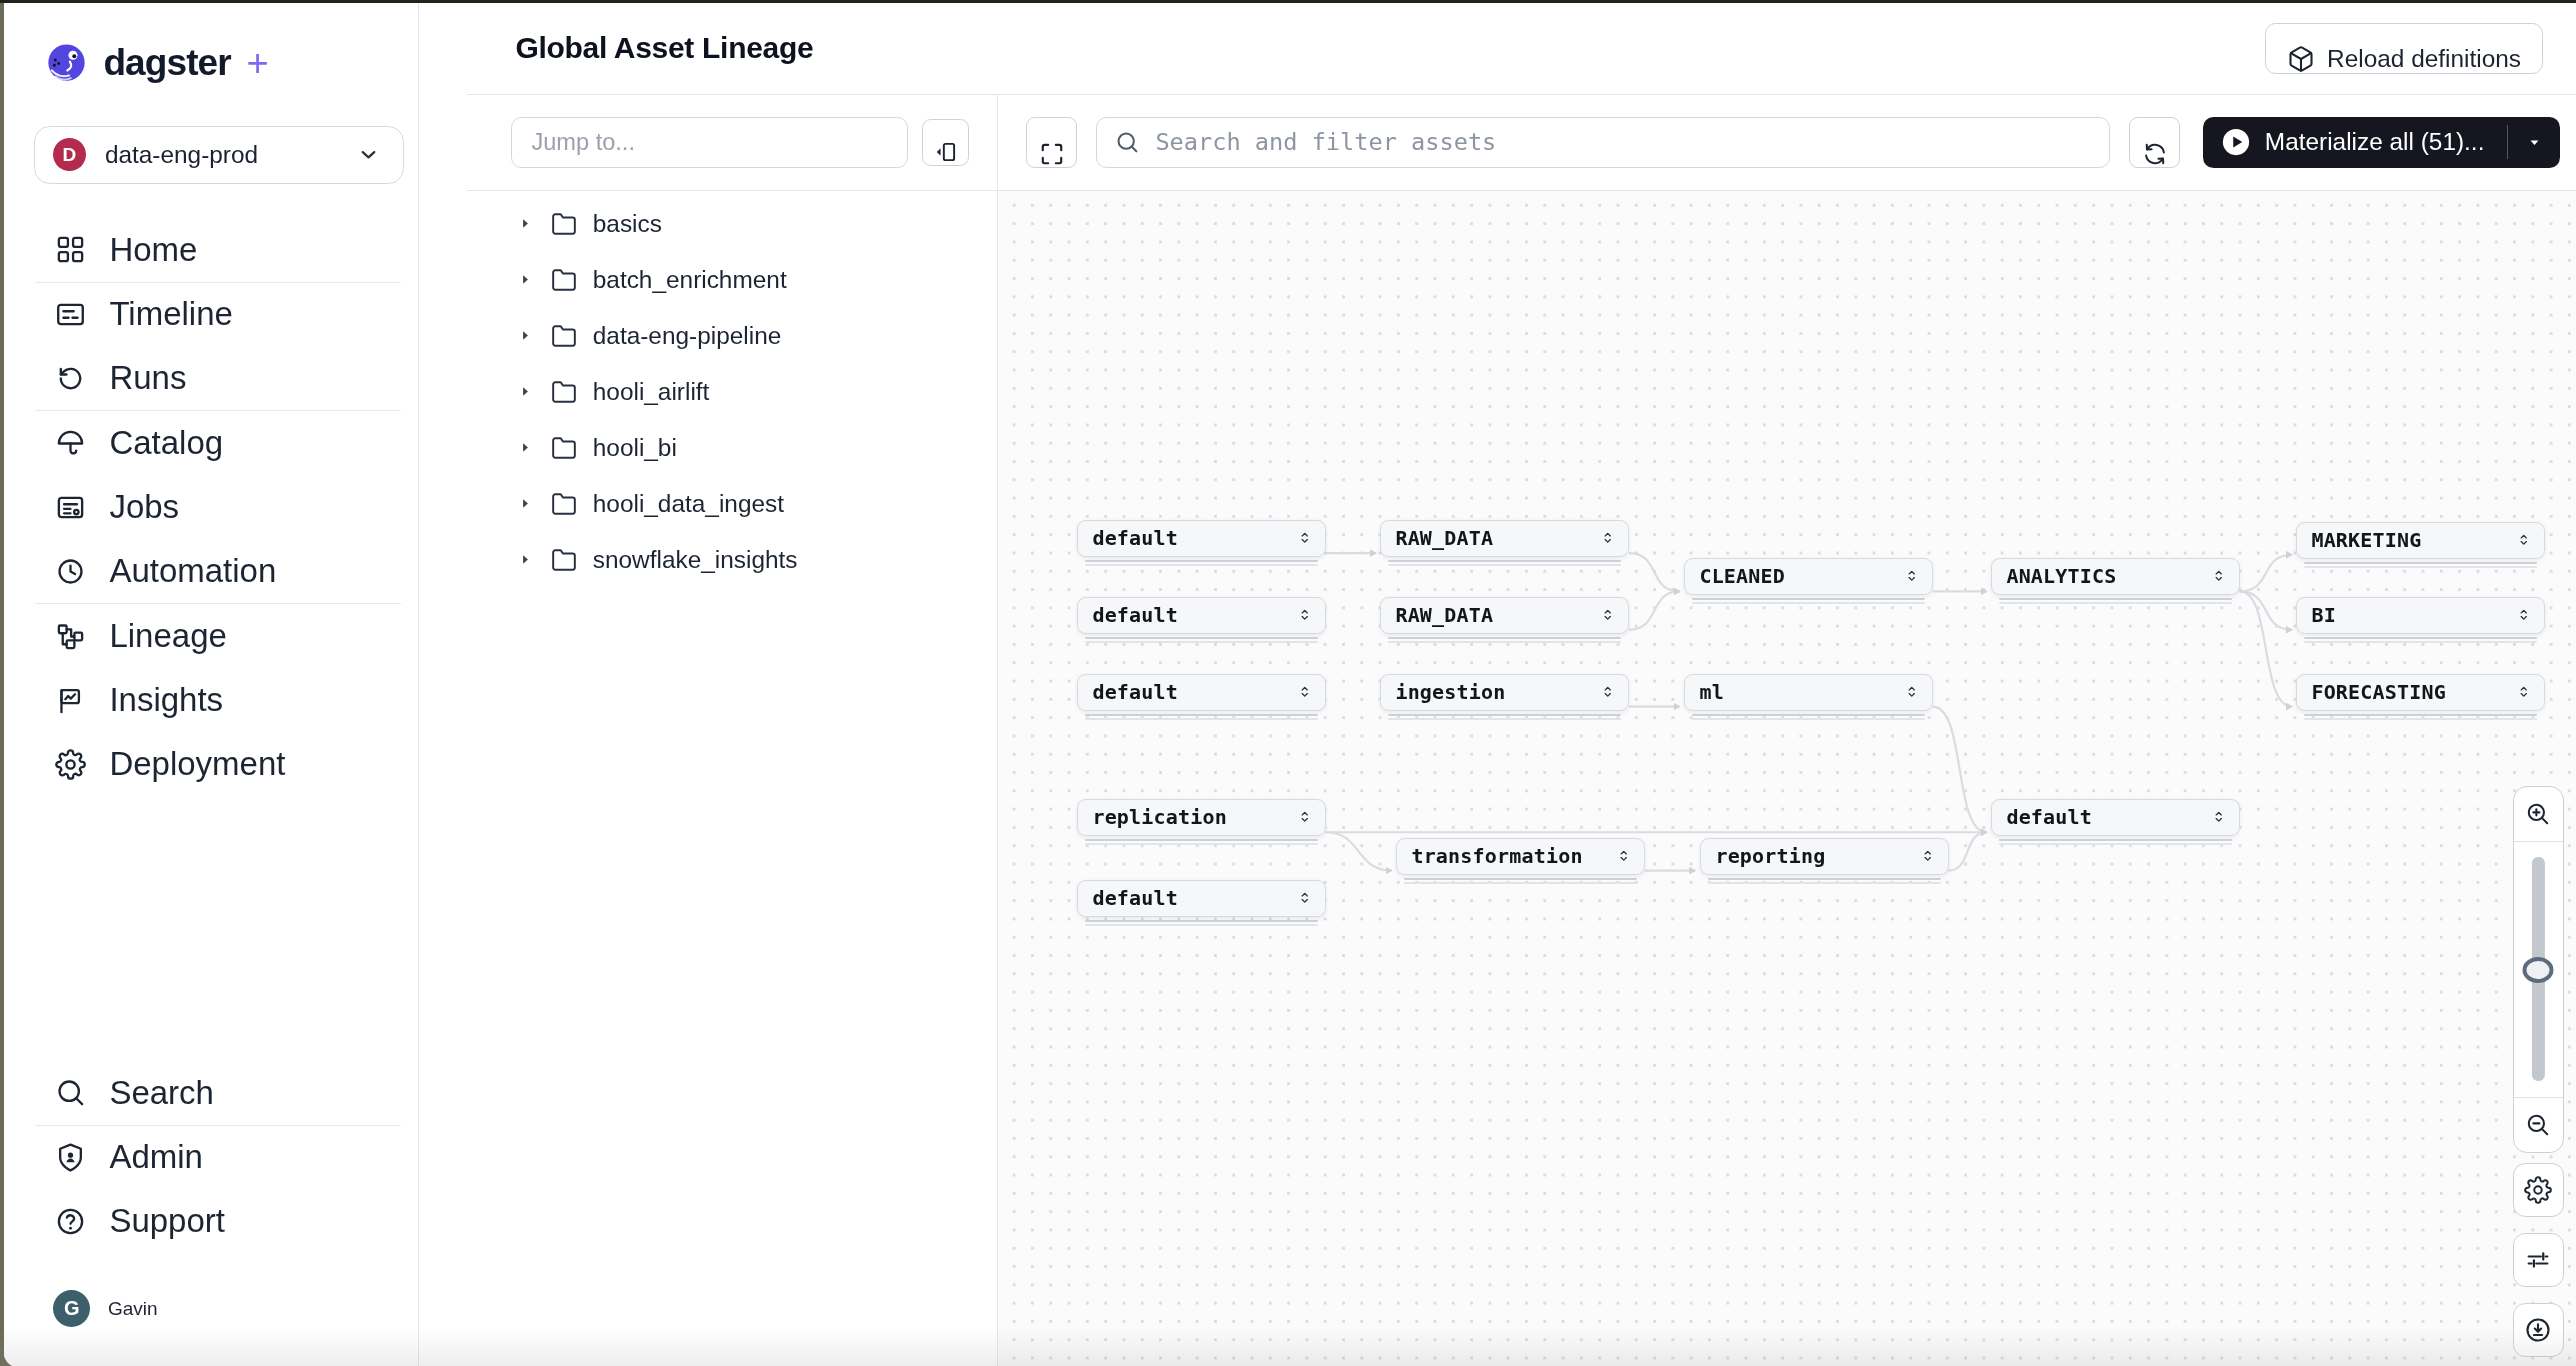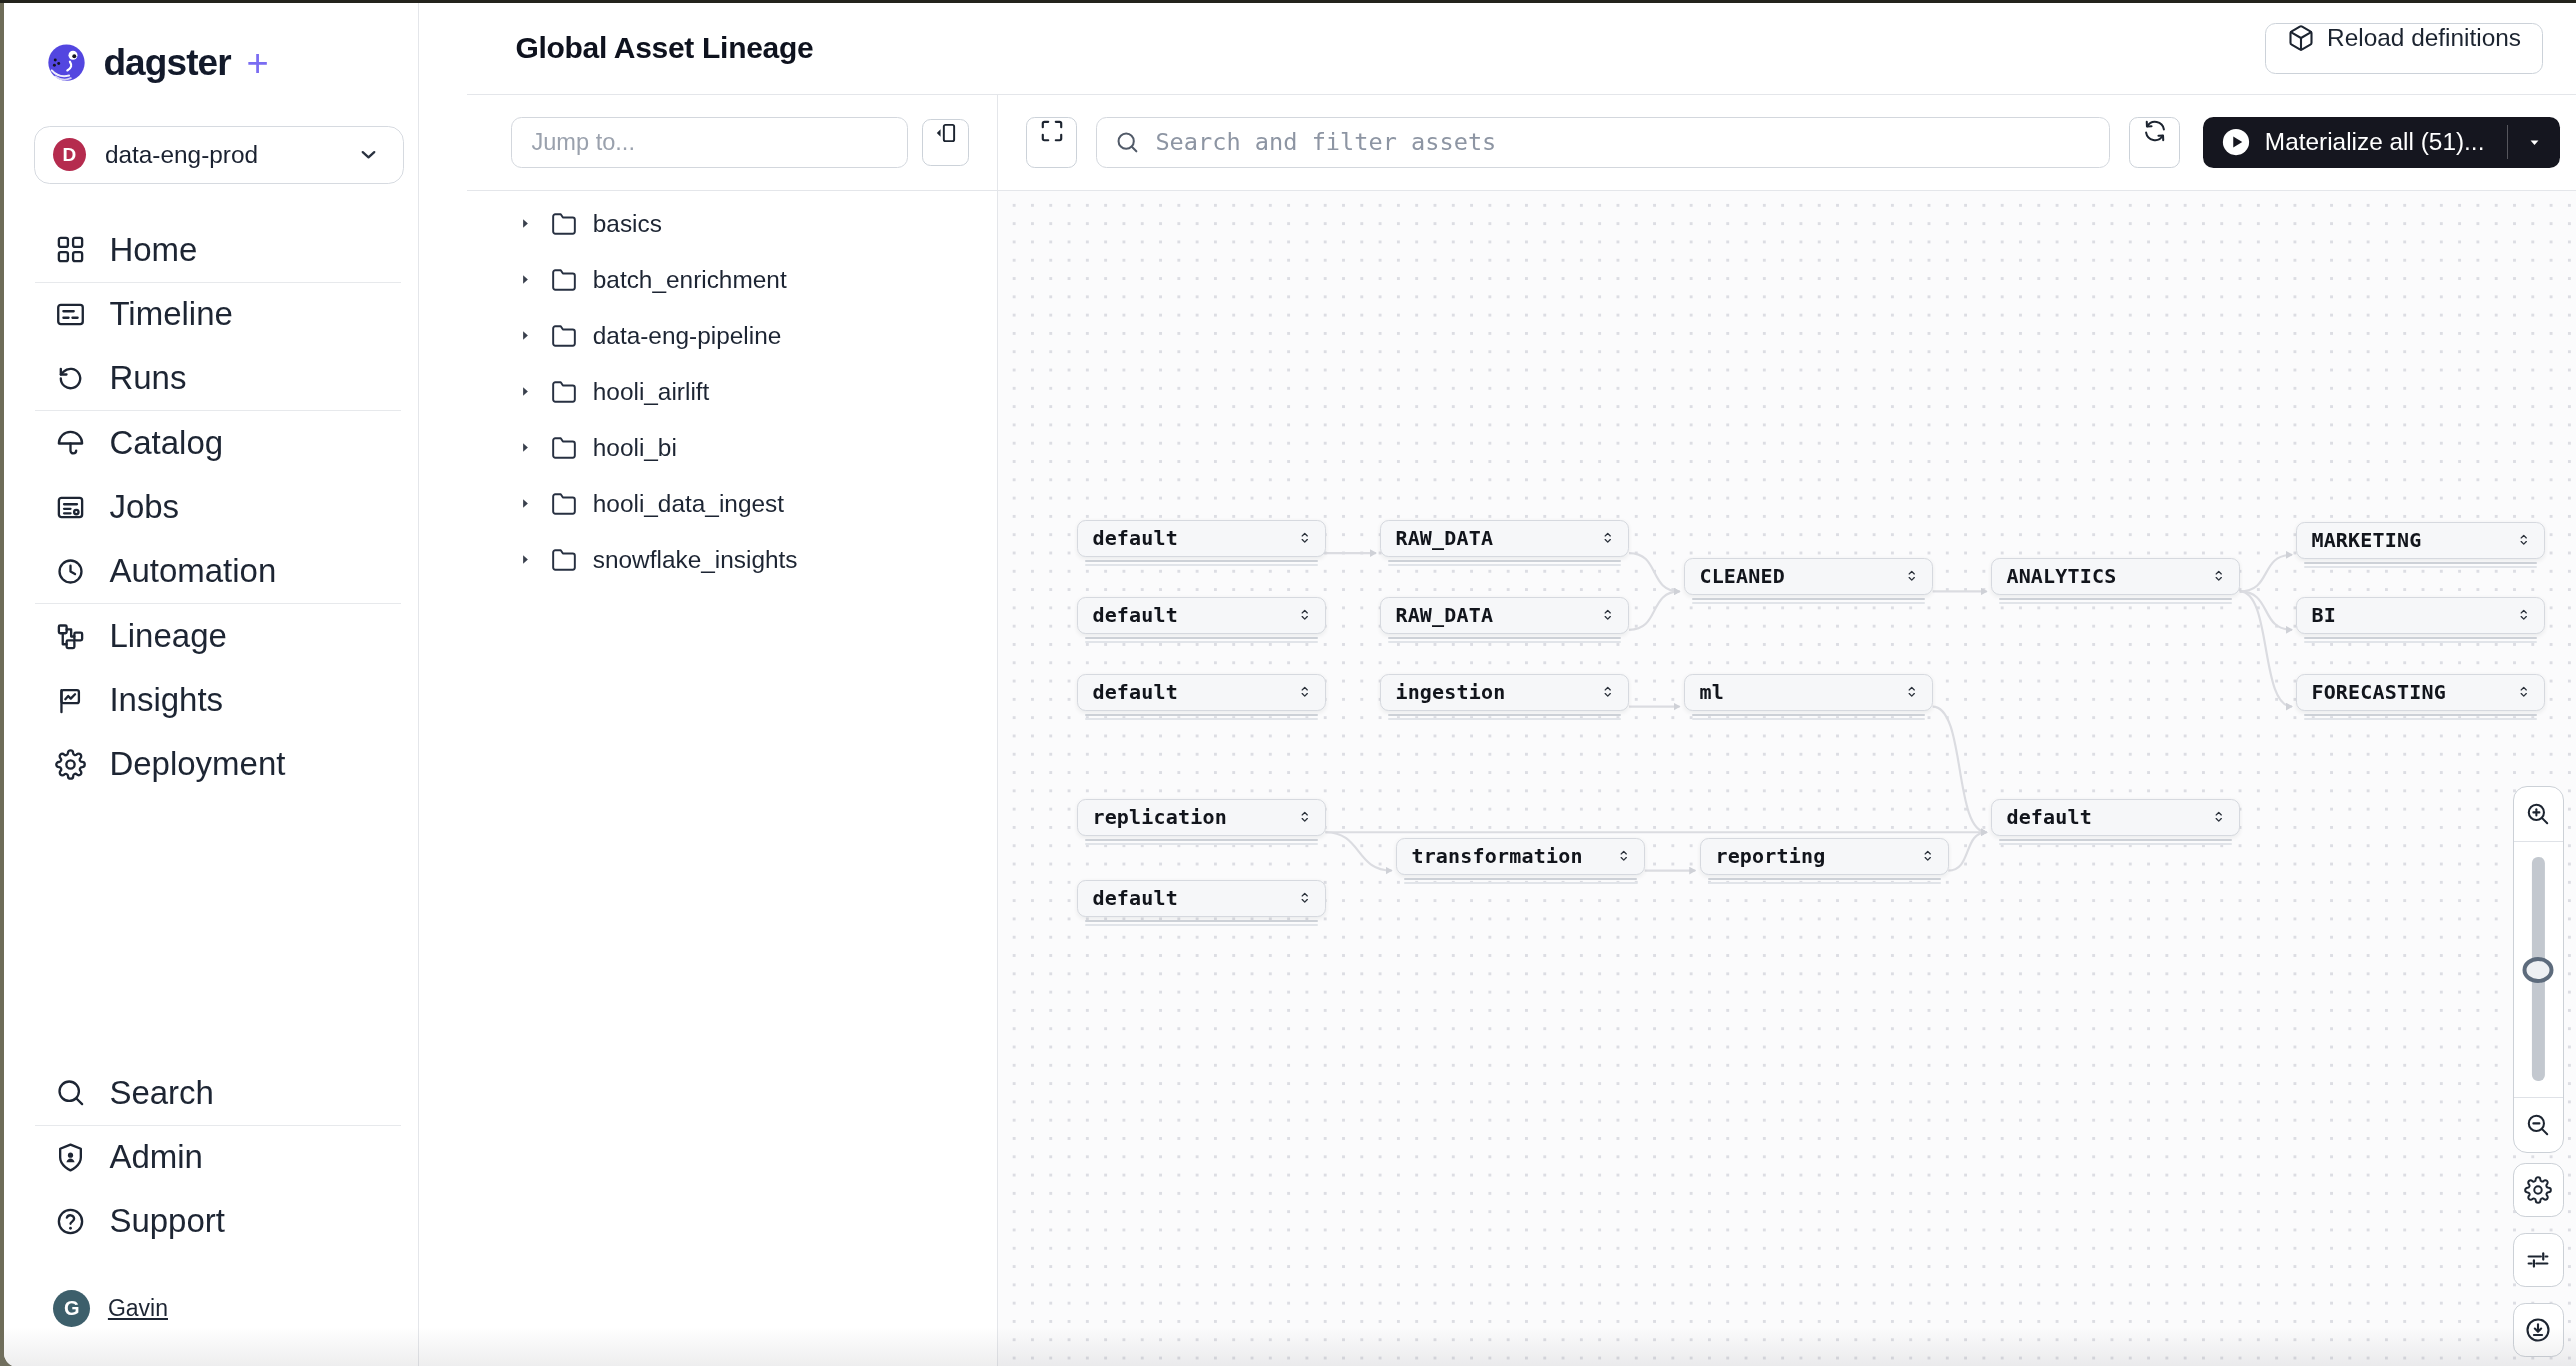--- a/index.html
+++ b/index.html
@@ -24,27 +24,27 @@
   .navzone { position:absolute; left:0; right:0; }
   #nav-main { top:215px; }
   #nav-footer { top:1058px; }
   .nav-item { height:64px; display:flex; align-items:center; padding-left:51px; cursor:pointer; }
   .nav-icon { width:31px; height:31px; color:#1d2533; margin-right:23px; flex:none; }
   .nav-label { font-size:33px; color:#1d2533; }
   .nav-div { height:0.9px; background:#e7e9ec; margin:0 17.5px 0 31px; }
   .user-row { position:absolute; left:0; right:0; top:1274px; height:64px; display:flex; align-items:center; padding-left:49px; cursor:pointer; }
   .user-avatar { width:37px; height:37px; border-radius:50%; background:#3d5f6b; color:#fff; font-size:20px; font-weight:700;
          display:flex; align-items:center; justify-content:center; margin-right:17.5px; }
-  .user-name { font-size:23px; color:#1d2533;text-decoration:underline; }
+  .user-name { font-size:19px; color:#1d2533; }
 
   
   .main { flex:1; display:flex; flex-direction:column; min-width:0; }
   .titlebar { height:92px; border-bottom:0.9px solid #e4e6ea; display:flex; align-items:center; padding:0 33px 0 48px; background:#fff; }
   .page-title { font-size:30px; font-weight:700; color:#0e121e; letter-spacing:-0.3px; flex:1; }
-  .btn { display:flex; align-items:flex-start; justify-content:center; background:#fff; border:1.7px solid #ccd2d9;
+  .btn { display:flex; align-items:flex-end; justify-content:center; background:#fff; border:1.7px solid #ccd2d9;
          border-radius:10.5px; cursor:pointer; color:#1c2430; }
   .reload-btn { height:51px; padding:0 21px; gap:12.2px; font-size:24.4px; font-weight:500; color:#1c2430; }
   .reload-btn svg { width:28px; height:28px; }
 
   .workrow { flex:1; display:flex; min-height:0; }
 
   
   .treepanel { width:531px; min-width:531px; border-right:0.9px solid #e4e6ea; display:flex; flex-direction:column; background:#fff; }
   .tree-toolbar { height:96px; border-bottom:0.9px solid #e4e6ea; display:flex; align-items:center; padding:0 28px 0 44px; }
   .jump-input { flex:1; height:51px; border:1.7px solid #d3d7dd; border-radius:10.5px; padding:0 19px; font-size:23.6px; color:#1a2130; outline:none; }

